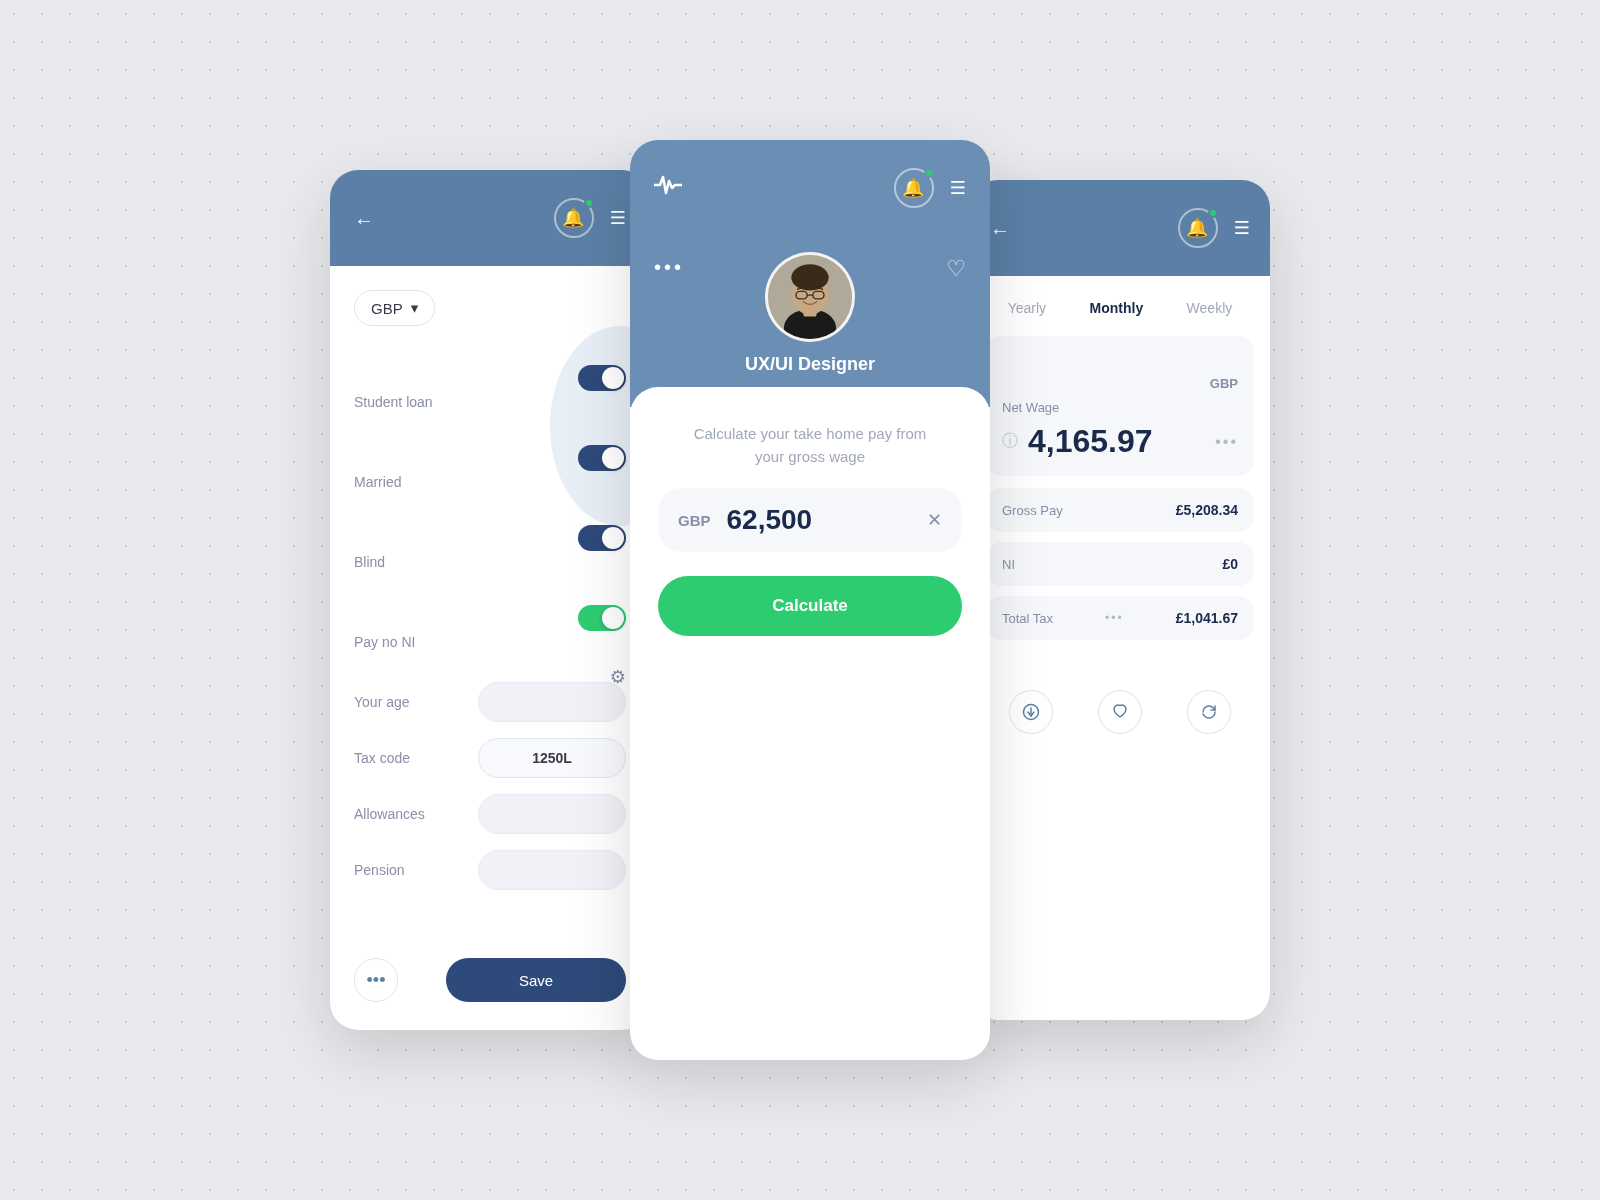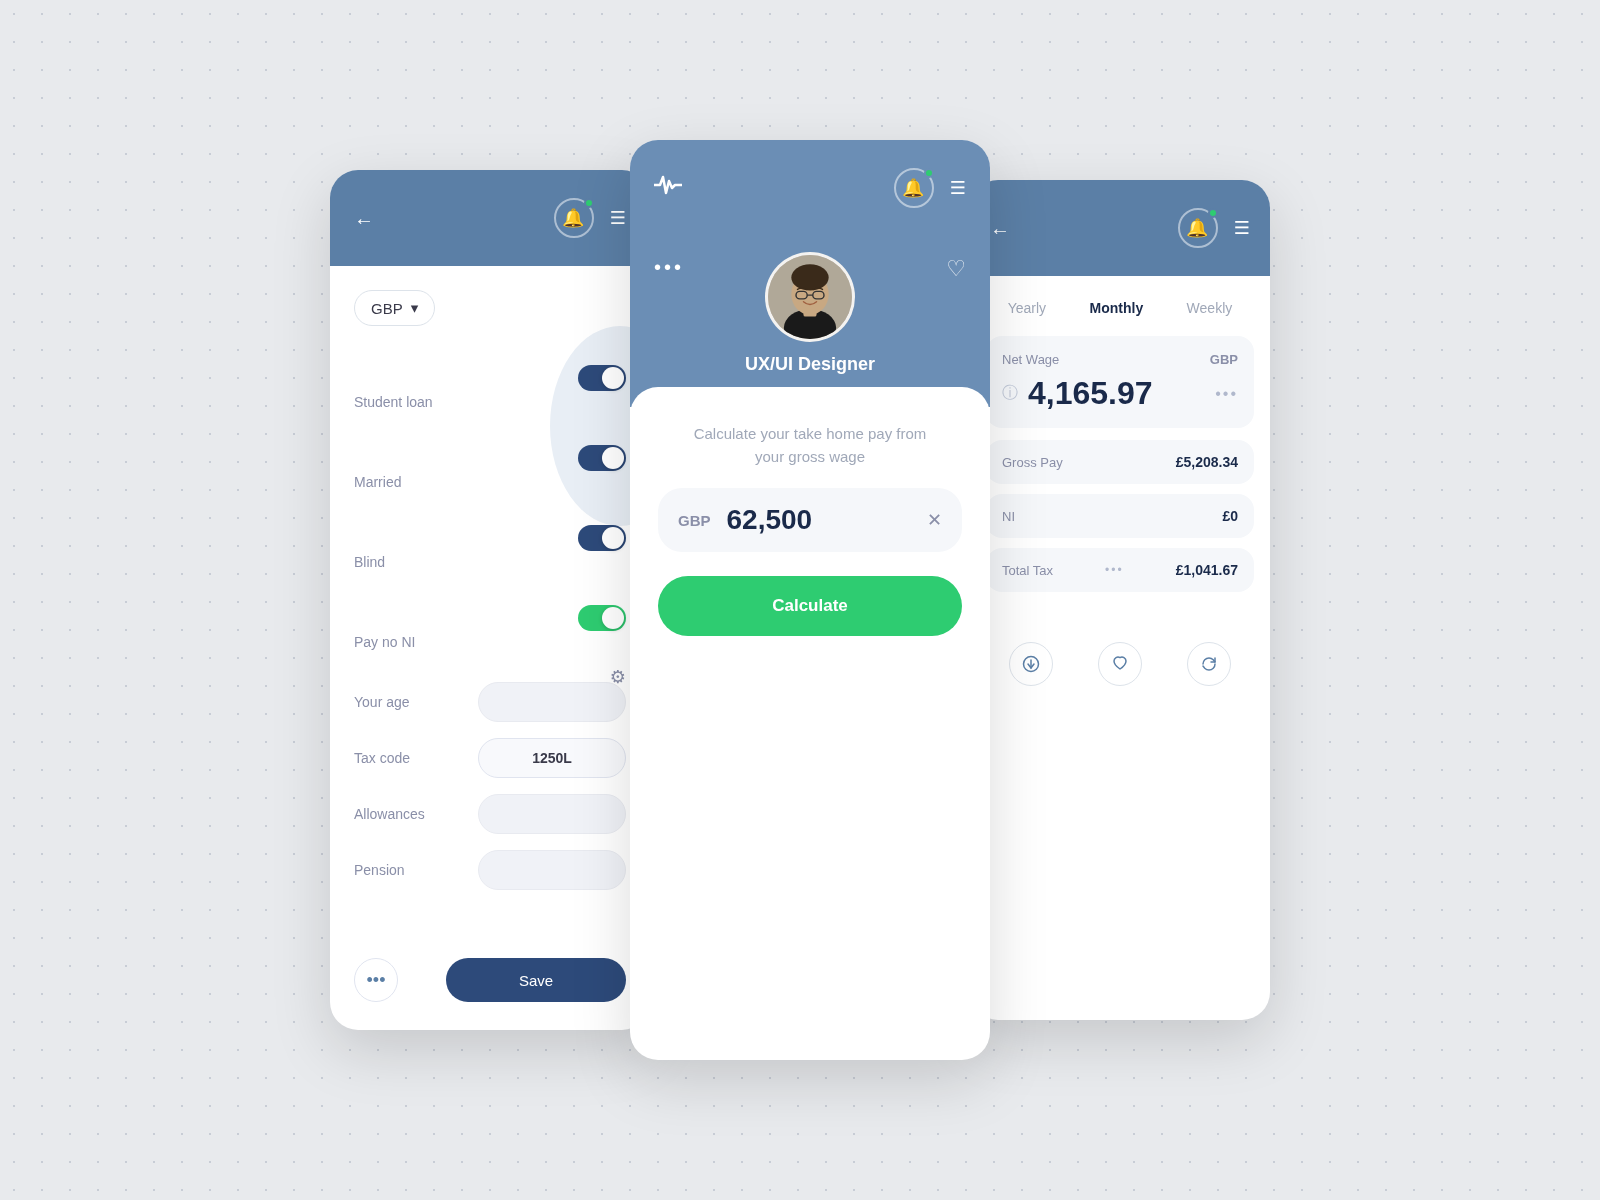--- a/index.html
+++ b/index.html
@@ -386,20 +386,21 @@
     }
     .net-wage-top {
       display: flex;
       justify-content: space-between;
       align-items: center;
       margin-bottom: 8px;
     }
     .net-wage-label {
       font-size: 13px;
       color: #8a8fa8;
+      margin-top: 48px;
     }
     .net-wage-currency {
       font-size: 13px;
       color: #8a8fa8;
       font-weight: 600;
     }
     .net-wage-bottom {
       display: flex;
       align-items: center;
       gap: 10px;

